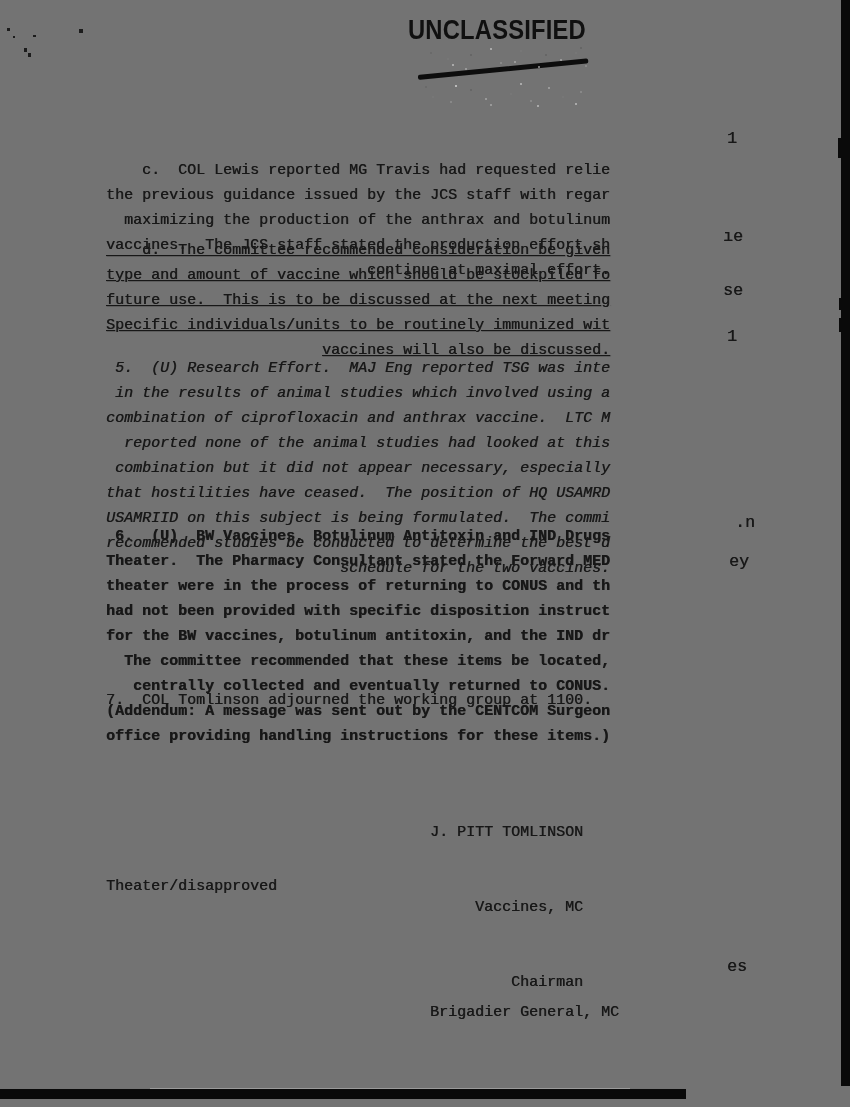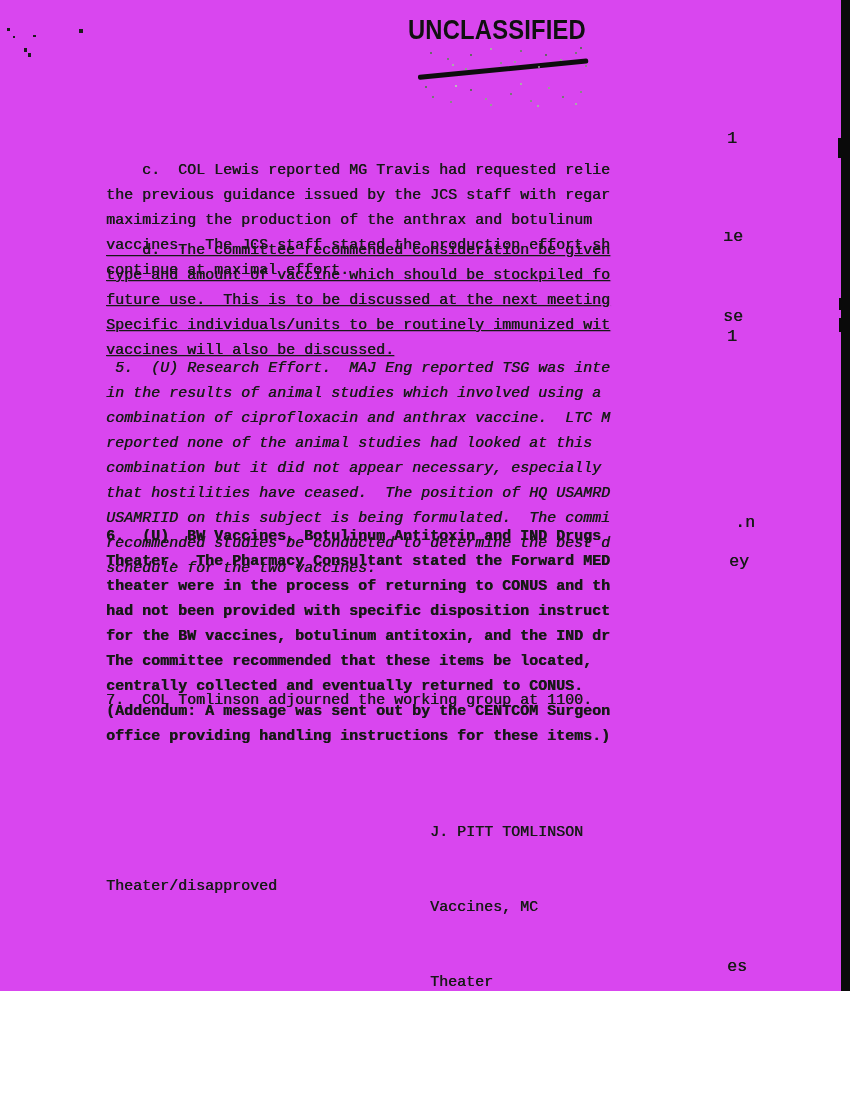--- a/index.html
+++ b/index.html
@@ -1,23 +1,24 @@
 <!DOCTYPE html>
 <html><head>
 <meta charset="utf-8">
 <style>
   html, body { margin: 0; padding: 0; background: #ffffff; }
   .page {
     position: relative;
     width: 850px;
-    height: 991px;
-    background: #d946ef;
+    height: 1107px;
+    background: #737373;
     overflow: hidden;
     font-family: "Liberation Mono", "DejaVu Sans Mono", monospace;
     color: #171717;
+    text-align: right;
   }
   .title {
     position: absolute;
     left: 408px;
     top: 14px;
     font-family: "Liberation Sans", sans-serif;
     font-weight: bold;
     font-size: 28px;
     letter-spacing: 0.2px;
     color: #101010;
@@ -145,35 +146,36 @@
 had not been provided with specific disposition instruct
 for the BW vaccines, botulinum antitoxin, and the IND dr
 The committee recommended that these items be located,
 centrally collected and eventually returned to CONUS.
 (Addendum: A message was sent out by the CENTCOM Surgeon
 office providing handling instructions for these items.)</div>
   <div class="para" style="left:106px; top:660px;">7.  COL Tomlinson adjourned the working group at 1100.</div>
 
   <span class="frag" style="left:727px; top:130px;">1</span>
   <span class="frag" style="left:723px; top:228px;">ıe</span>
-  <span class="frag" style="left:723px; top:282px;margin-top:26px;">se</span>
+  <span class="frag" style="left:723px; top:282px;">se</span>
   <span class="frag" style="left:727px; top:328px;">1</span>
   <span class="frag" style="left:735px; top:514px;">.n</span>
   <span class="frag" style="left:729px; top:553px;">ey</span>
   <span class="frag" style="left:727px; top:958px;">es</span>
 
   <div class="para" style="left:430px; top:742px;">
     <div>J. PITT TOMLINSON</div>
     <div>Vaccines, MC</div>
-    <div>Theater</div>
+    <div>Chairman</div>
   </div>
 
   <div class="para" style="left:106px; top:846px;">Theater/disapproved</div>
 
   <div class="para" style="left:430px; top:922px;">
+    <div>Brigadier General, MC</div>
   </div>
 
   <div class="vbar"></div>
   <span class="notch notch1"></span>
   <span class="notch notch2"></span>
   <span class="notch notch3"></span>
   <div class="hbar-ragged"></div>
   <div class="hbar"></div>
 
 </div>

